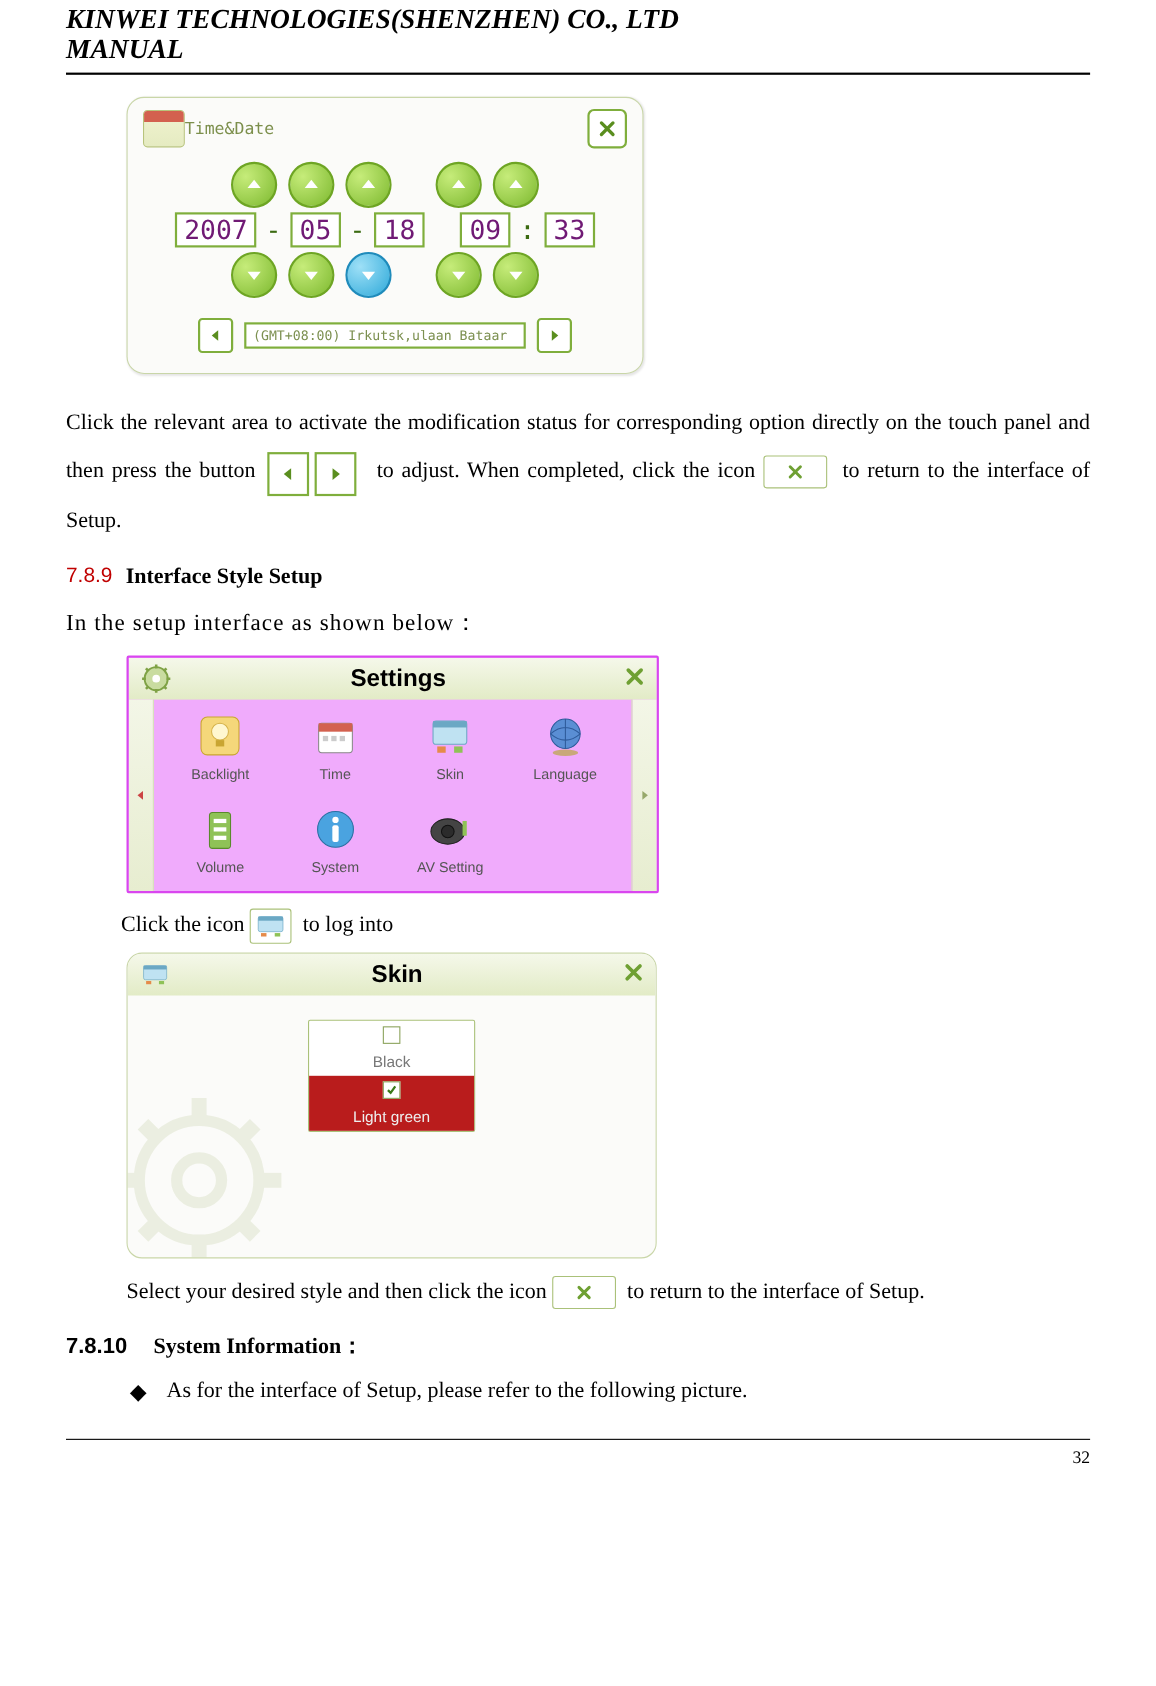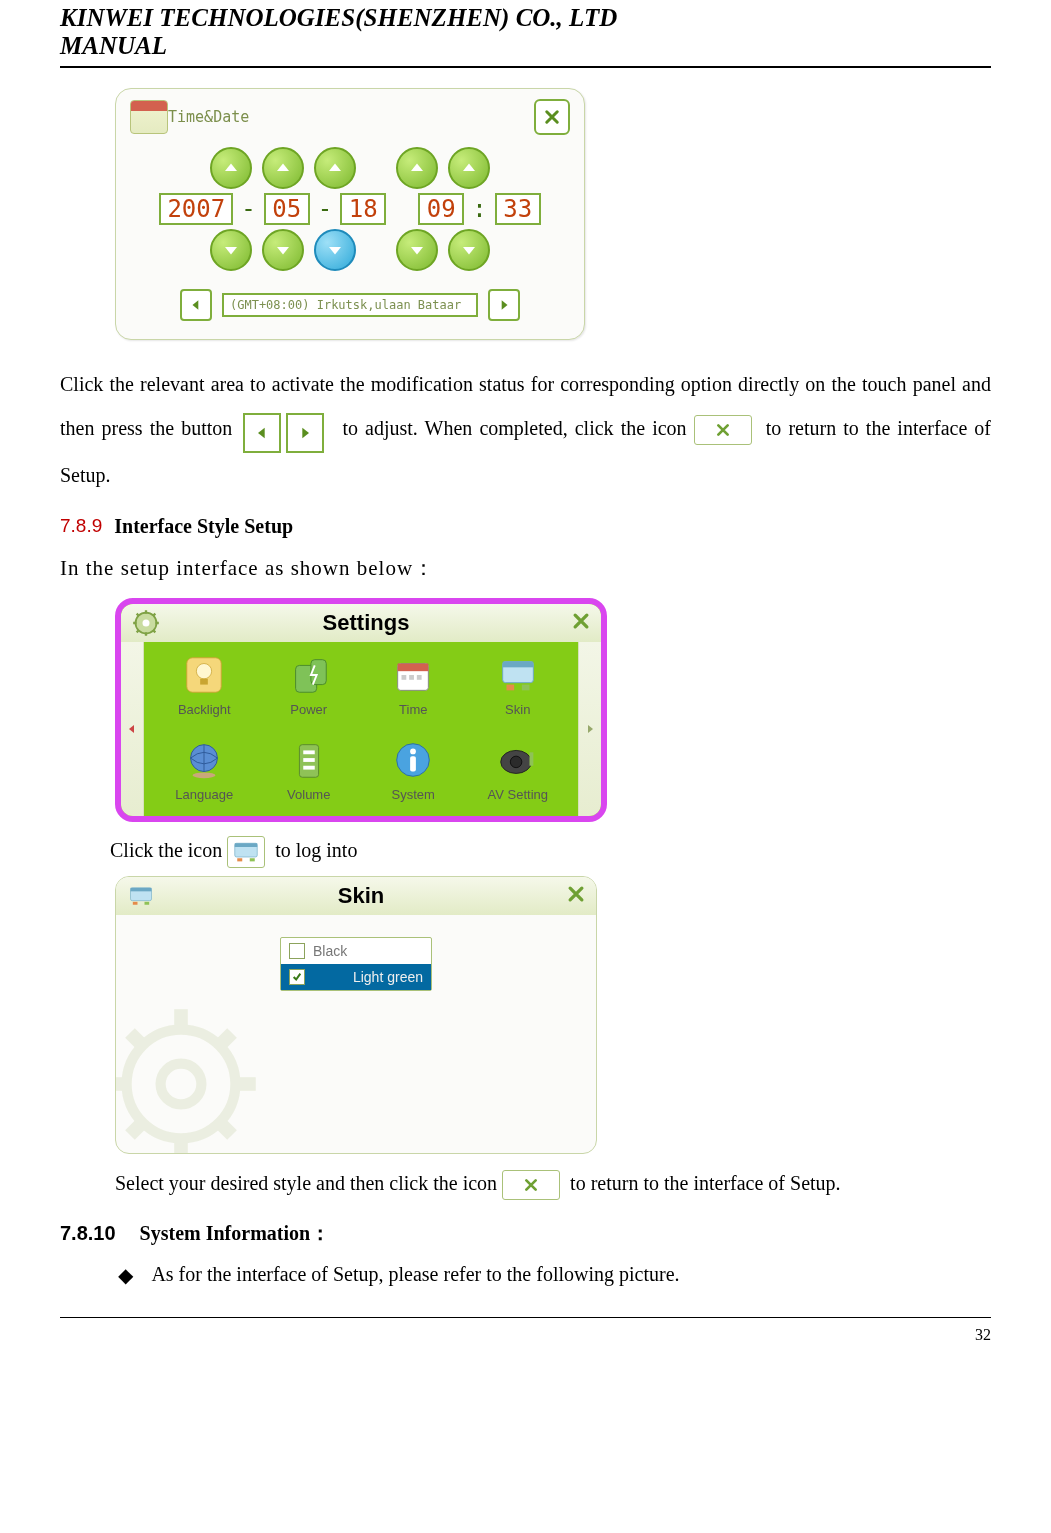--- a/index.html
+++ b/index.html
@@ -105,21 +105,21 @@
   .down-btn.active {
     background: radial-gradient(circle at 30% 30%, #9ee0f7, #2ea9d9);
     border-color: #1f8bbb;
   }
   .seg-box {
     font-family: monospace;
     font-size: 24px;
     border: 2px solid #7fae3c;
     padding: 0 6px;
     background: #fff;
-    color: #c2410c;
+    color: #701a75;
     min-width: 30px;
     text-align: center;
   }
   .seg-box.year { min-width: 58px; }
   .sep {
     font-family: monospace;
     font-size: 24px;
     color: #3a6a11;
     padding: 0 2px;
   }
@@ -198,23 +198,23 @@
   .section-label { font-weight: bold; }
   .intro-line {
     font-size: 21px;
     letter-spacing: 1px;
     margin: 0 0 16px 0;
   }
   
   .settings-panel {
     width: 480px;
     margin-left: 55px;
-    border: 6px solid #d946ef;
-    border-radius: 18px;
-    background: #84cc16;
+    border: 2px solid #d946ef;
+    border-radius: 2px;
+    background: #f0abfc;
     overflow: hidden;
   }
   .settings-header {
     background: linear-gradient(#f5f8ea, #e2ebc6);
     display: flex;
     align-items: center;
     justify-content: space-between;
     padding: 4px 10px;
   }
   .settings-header-left {
@@ -315,23 +315,24 @@
     border-radius: 2px;
   }
   .skin-opt {
     font-family: Arial, sans-serif;
     font-size: 14px;
     padding: 5px 8px;
     display: flex;
     align-items: center;
     gap: 8px;
     color: #777;
+    flex-direction: column;
   }
   .skin-opt.sel {
-    background: #0369a1;
+    background: #b91c1c;
     color: #eee;
     justify-content: space-between;
   }
   .chk {
     width: 14px; height: 14px;
     border: 1px solid #8ca35c;
     display: inline-flex; align-items: center; justify-content: center;
     background: #fff;
   }
   .chk svg { width: 10px; height: 10px; }
@@ -528,30 +529,20 @@
       <div class="grid">
         <div class="grid-item">
           <span class="grid-icon">
               <svg viewBox="0 0 48 48">
                 <rect x="6" y="6" width="36" height="36" rx="6" fill="#f5d77a" stroke="#c9a531"></rect>
                 <circle cx="24" cy="20" r="8" fill="#fff7d0" stroke="#d4b24a"></circle>
                 <rect x="20" y="28" width="8" height="6" fill="#c9a531"></rect>
               </svg>
             </span>
           <span>Backlight</span>
-        </div>
-        <div class="grid-item">
-          <span class="grid-icon">
-              <svg viewBox="0 0 48 48">
-                <rect x="10" y="14" width="22" height="28" rx="4" fill="#7fc258" stroke="#4a8a2c"></rect>
-                <rect x="26" y="8" width="16" height="26" rx="4" fill="#7fc258" stroke="#4a8a2c"></rect>
-                <path d="M30 14 L26 24 L32 24 L28 34" stroke="#fff" stroke-width="2" fill="none"></path>
-              </svg>
-            </span>
-          <span>Power</span>
         </div>
         <div class="grid-item">
           <span class="grid-icon">
               <svg viewBox="0 0 48 48">
                 <rect x="8" y="12" width="32" height="28" rx="3" fill="#fff" stroke="#888"></rect>
                 <rect x="8" y="12" width="32" height="8" fill="#d3614f"></rect>
                 <rect x="12" y="24" width="5" height="5" fill="#ccc"></rect>
                 <rect x="20" y="24" width="5" height="5" fill="#ccc"></rect>
                 <rect x="28" y="24" width="5" height="5" fill="#ccc"></rect>
               </svg>

